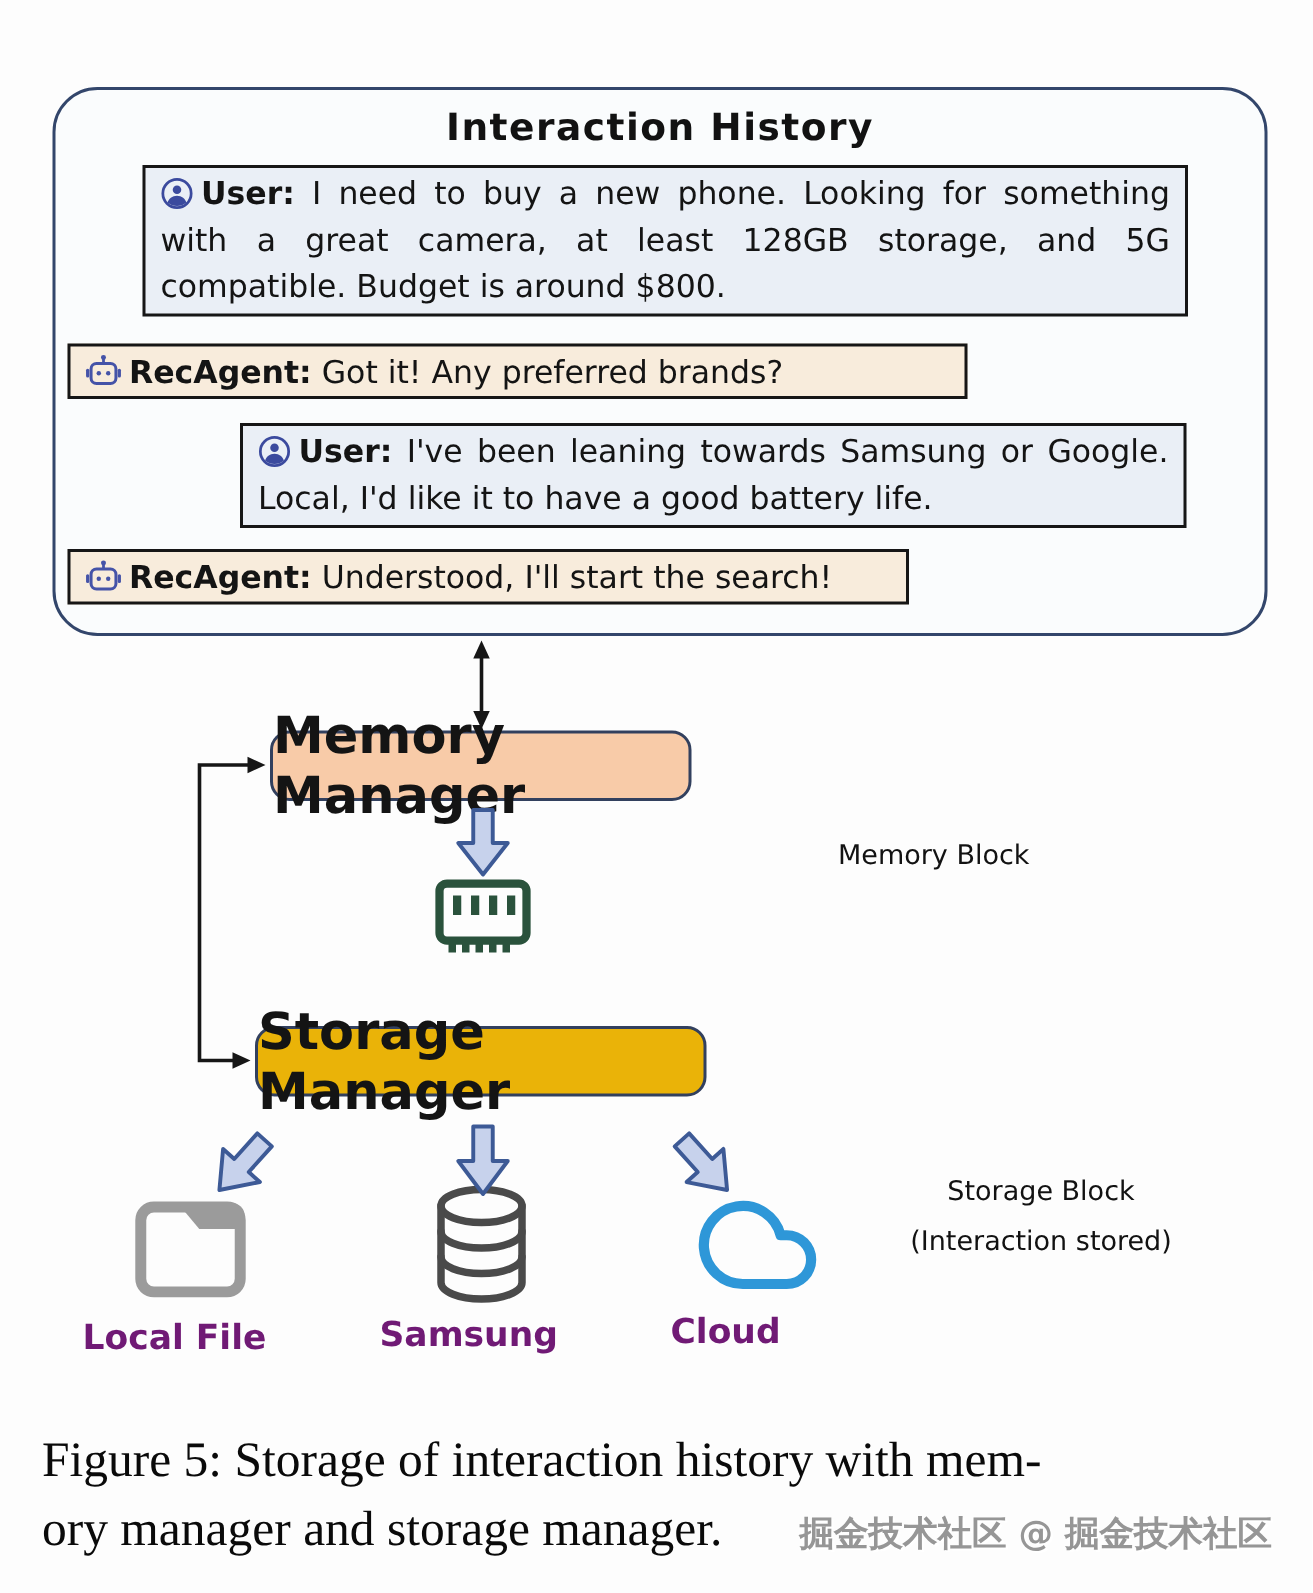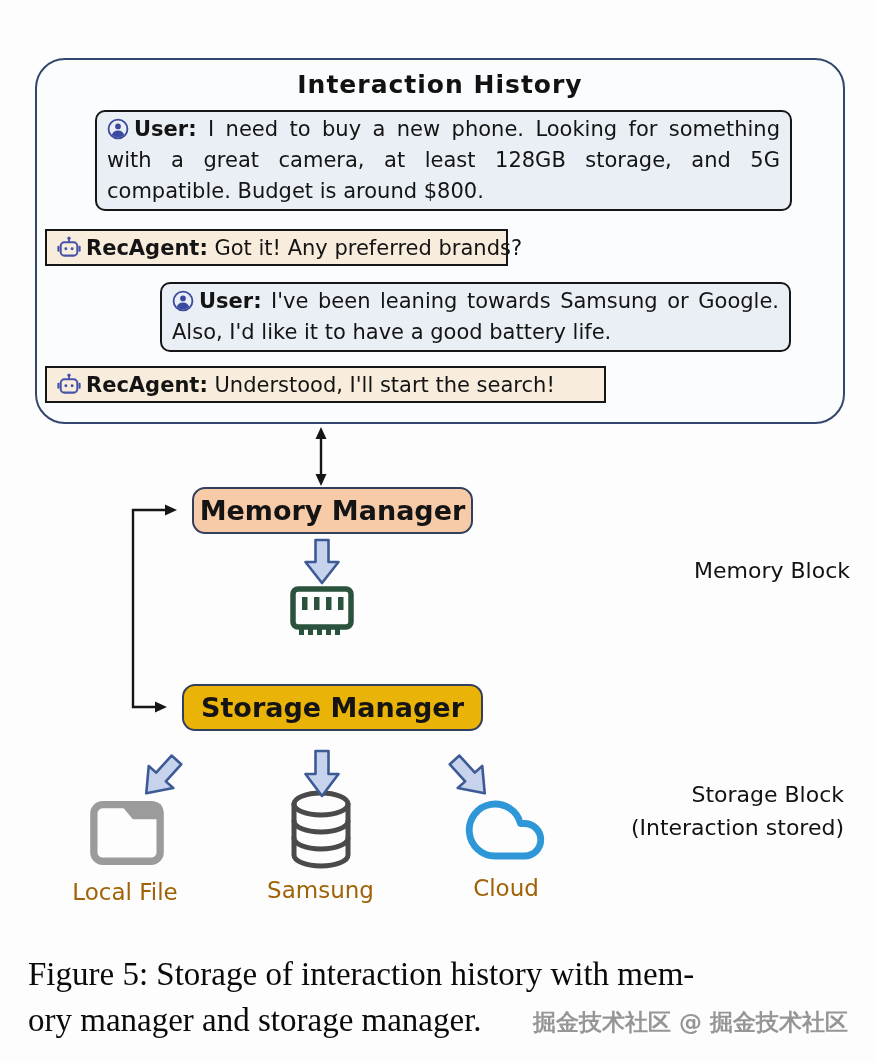--- a/index.html
+++ b/index.html
@@ -16,45 +16,45 @@
   }
   .ih-title{
     position:absolute;left:35px;top:70px;width:810px;text-align:center;
     font-size:25px;font-weight:bold;letter-spacing:1px;color:#121212;
   }
   .msg{
     position:absolute;box-sizing:border-box;border:2px solid #161616;
     font-size:21px;line-height:31px;color:#141414;padding:2px 10px;
     text-align:justify;text-align-last:left;
   }
-  .msg.user{background:#eaeff6;border-radius:10px;}
+  .msg.user{background:#eaeff6;}
   .msg.agent{background:#f8ecdc;white-space:nowrap;text-align:left;}
   .speaker{font-weight:bold;}
   .msg svg{vertical-align:-4px;margin-right:5px;}
 
   #msg-0{left:95px;top:110px;width:697px;min-height:100px;}
-  #msg-1{left:45px;top:229px;width:463px;height:37px;line-height:30px;}
+  #msg-1{left:45px;top:229px;width:600px;height:37px;line-height:30px;}
   #msg-2{left:160px;top:282px;width:631px;min-height:67px;}
   #msg-3{left:45px;top:366px;width:561px;height:37px;line-height:30px;}
 
   
   .manager{
     position:absolute;box-sizing:border-box;border:2.5px solid #32405e;border-radius:13px;
     display:flex;align-items:center;justify-content:center;
-    font-size:27px;font-weight:bold;color:#141414;margin-left:12px;
+    font-size:34px;font-weight:bold;color:#141414;
   }
   #memory-manager{left:180px;top:487px;width:281px;height:47px;background:#f8cba8;}
   #storage-manager{left:170px;top:684px;width:301px;height:47px;background:#eab308;}
 
   
-  .note{position:absolute;text-align:right;font-size:22px;line-height:33px;font-weight:500;color:#121212;}
+  .note{position:absolute;text-align:center;font-size:18px;line-height:33px;font-weight:500;color:#121212;}
   #memory-block-note{left:395px;top:554px;width:455px;}
   #storage-block-note{left:544px;top:778px;width:300px;}
 
-  .target-label{position:absolute;text-align:center;font-size:23px;font-weight:400;color:#a16207;}
+  .target-label{position:absolute;text-align:left;font-size:23px;font-weight:700;color:#701a75;}
   #label-localfile{left:55px;top:879px;width:140px;}
   #label-database{left:253px;top:877px;width:135px;}
   #label-cloud{left:447px;top:875px;width:118px;}
 
   .icon-abs{position:absolute;}
 
   
   .caption{
     position:absolute;left:28px;top:951px;width:830px;
     font-family:"Liberation Serif","DejaVu Serif",serif;
@@ -95,21 +95,21 @@
     </svg><span class="speaker">RecAgent:</span>
     <span>Got it! Any preferred brands?</span>
   </div>
 
   <div class="msg user" id="msg-2">
     <svg width="22" height="22" viewBox="0 0 24 24">
       <circle cx="12" cy="12" r="10.3" fill="none" stroke="#3b4a9e" stroke-width="2"></circle>
       <circle cx="12" cy="9.2" r="3.1" fill="#3b4a9e"></circle>
       <path d="M12,13.6 c-3.4,0 -6.2,2.2 -6.8,5 a10.3,10.3 0 0 0 13.6,0 c-0.6,-2.8 -3.4,-5 -6.8,-5 z" fill="#3b4a9e"></path>
     </svg><span class="speaker">User:</span>
-    <span>I've been leaning towards Samsung or Google. Also, I'd like it to have a good battery life.</span>
+    <span>I've been leaning towards Samsung or Google. Local, I'd like it to have a good battery life.</span>
   </div>
 
   <div class="msg agent" id="msg-3">
     <svg width="24" height="23" viewBox="0 0 26 24">
       <circle cx="13" cy="2" r="1.8" fill="#4553a8"></circle>
       <rect x="12" y="3" width="2" height="3.4" fill="#4553a8"></rect>
       <rect x="4" y="6.4" width="18" height="14.4" rx="4" fill="none" stroke="#4553a8" stroke-width="2.2"></rect>
       <rect x="0.4" y="10.2" width="2.3" height="6.4" rx="1.1" fill="#4553a8"></rect>
       <rect x="23.3" y="10.2" width="2.3" height="6.4" rx="1.1" fill="#4553a8"></rect>
       <circle cx="9.6" cy="13.4" r="1.6" fill="#4553a8"></circle>

